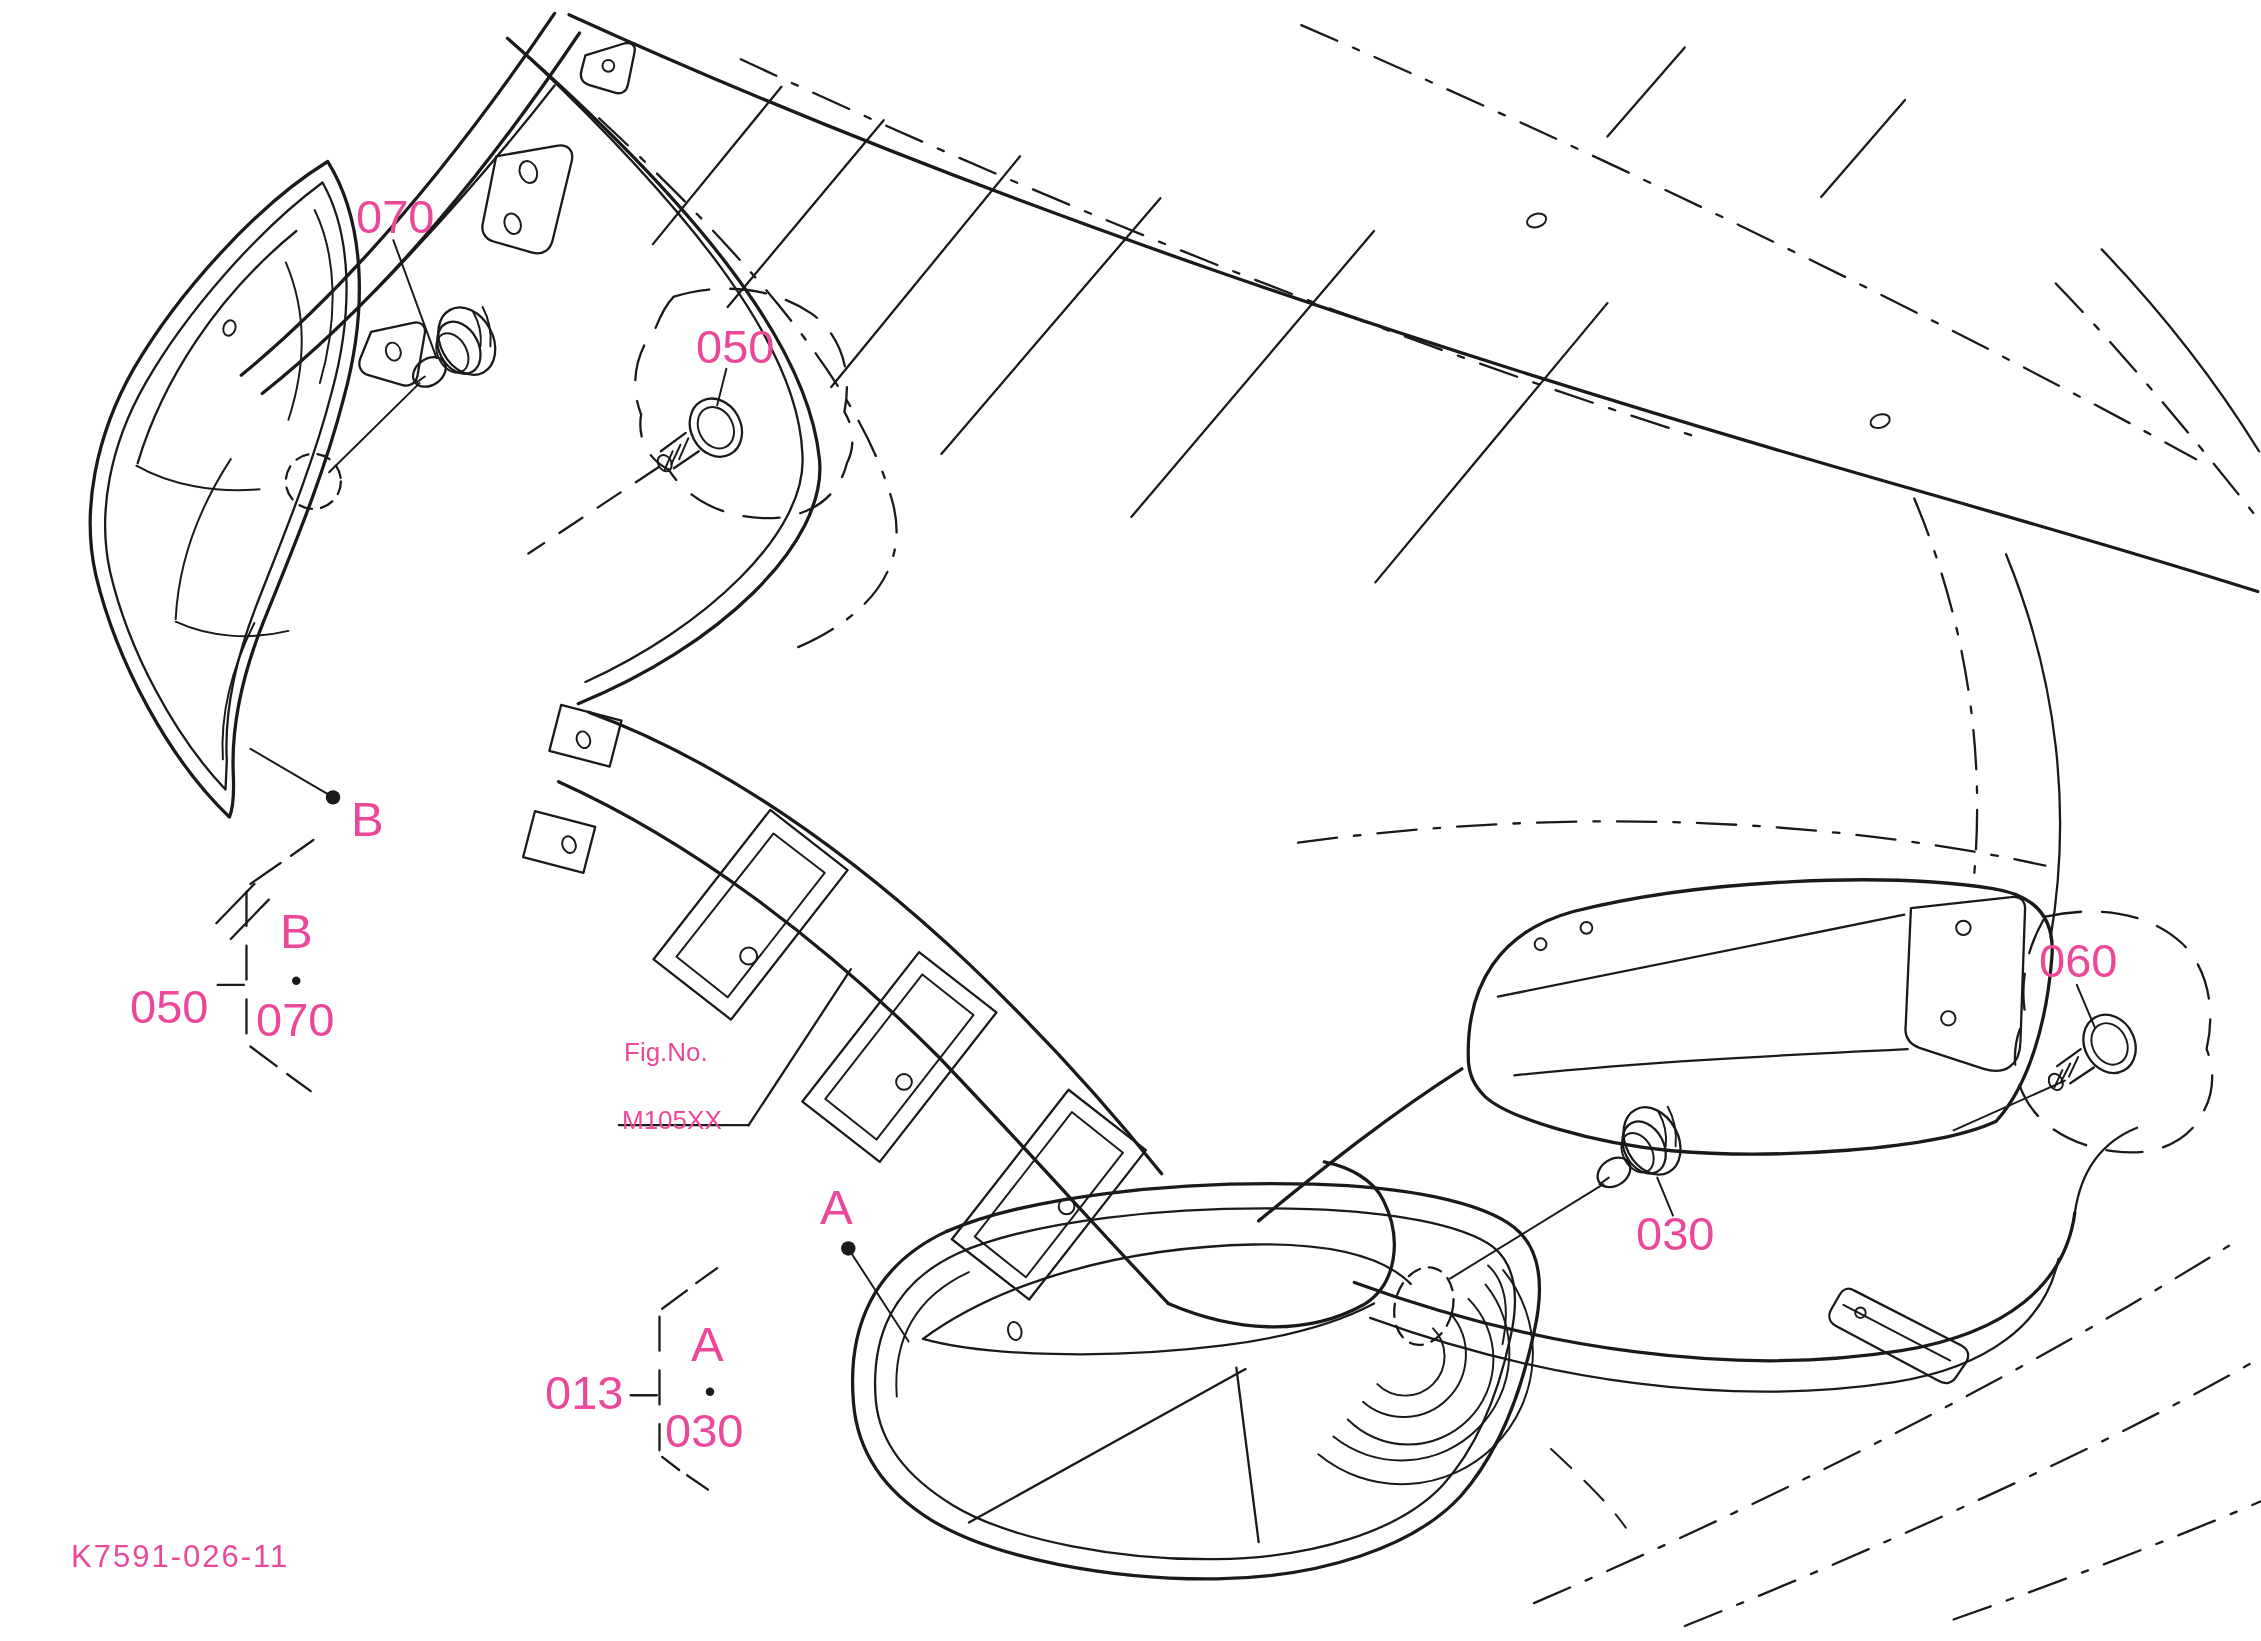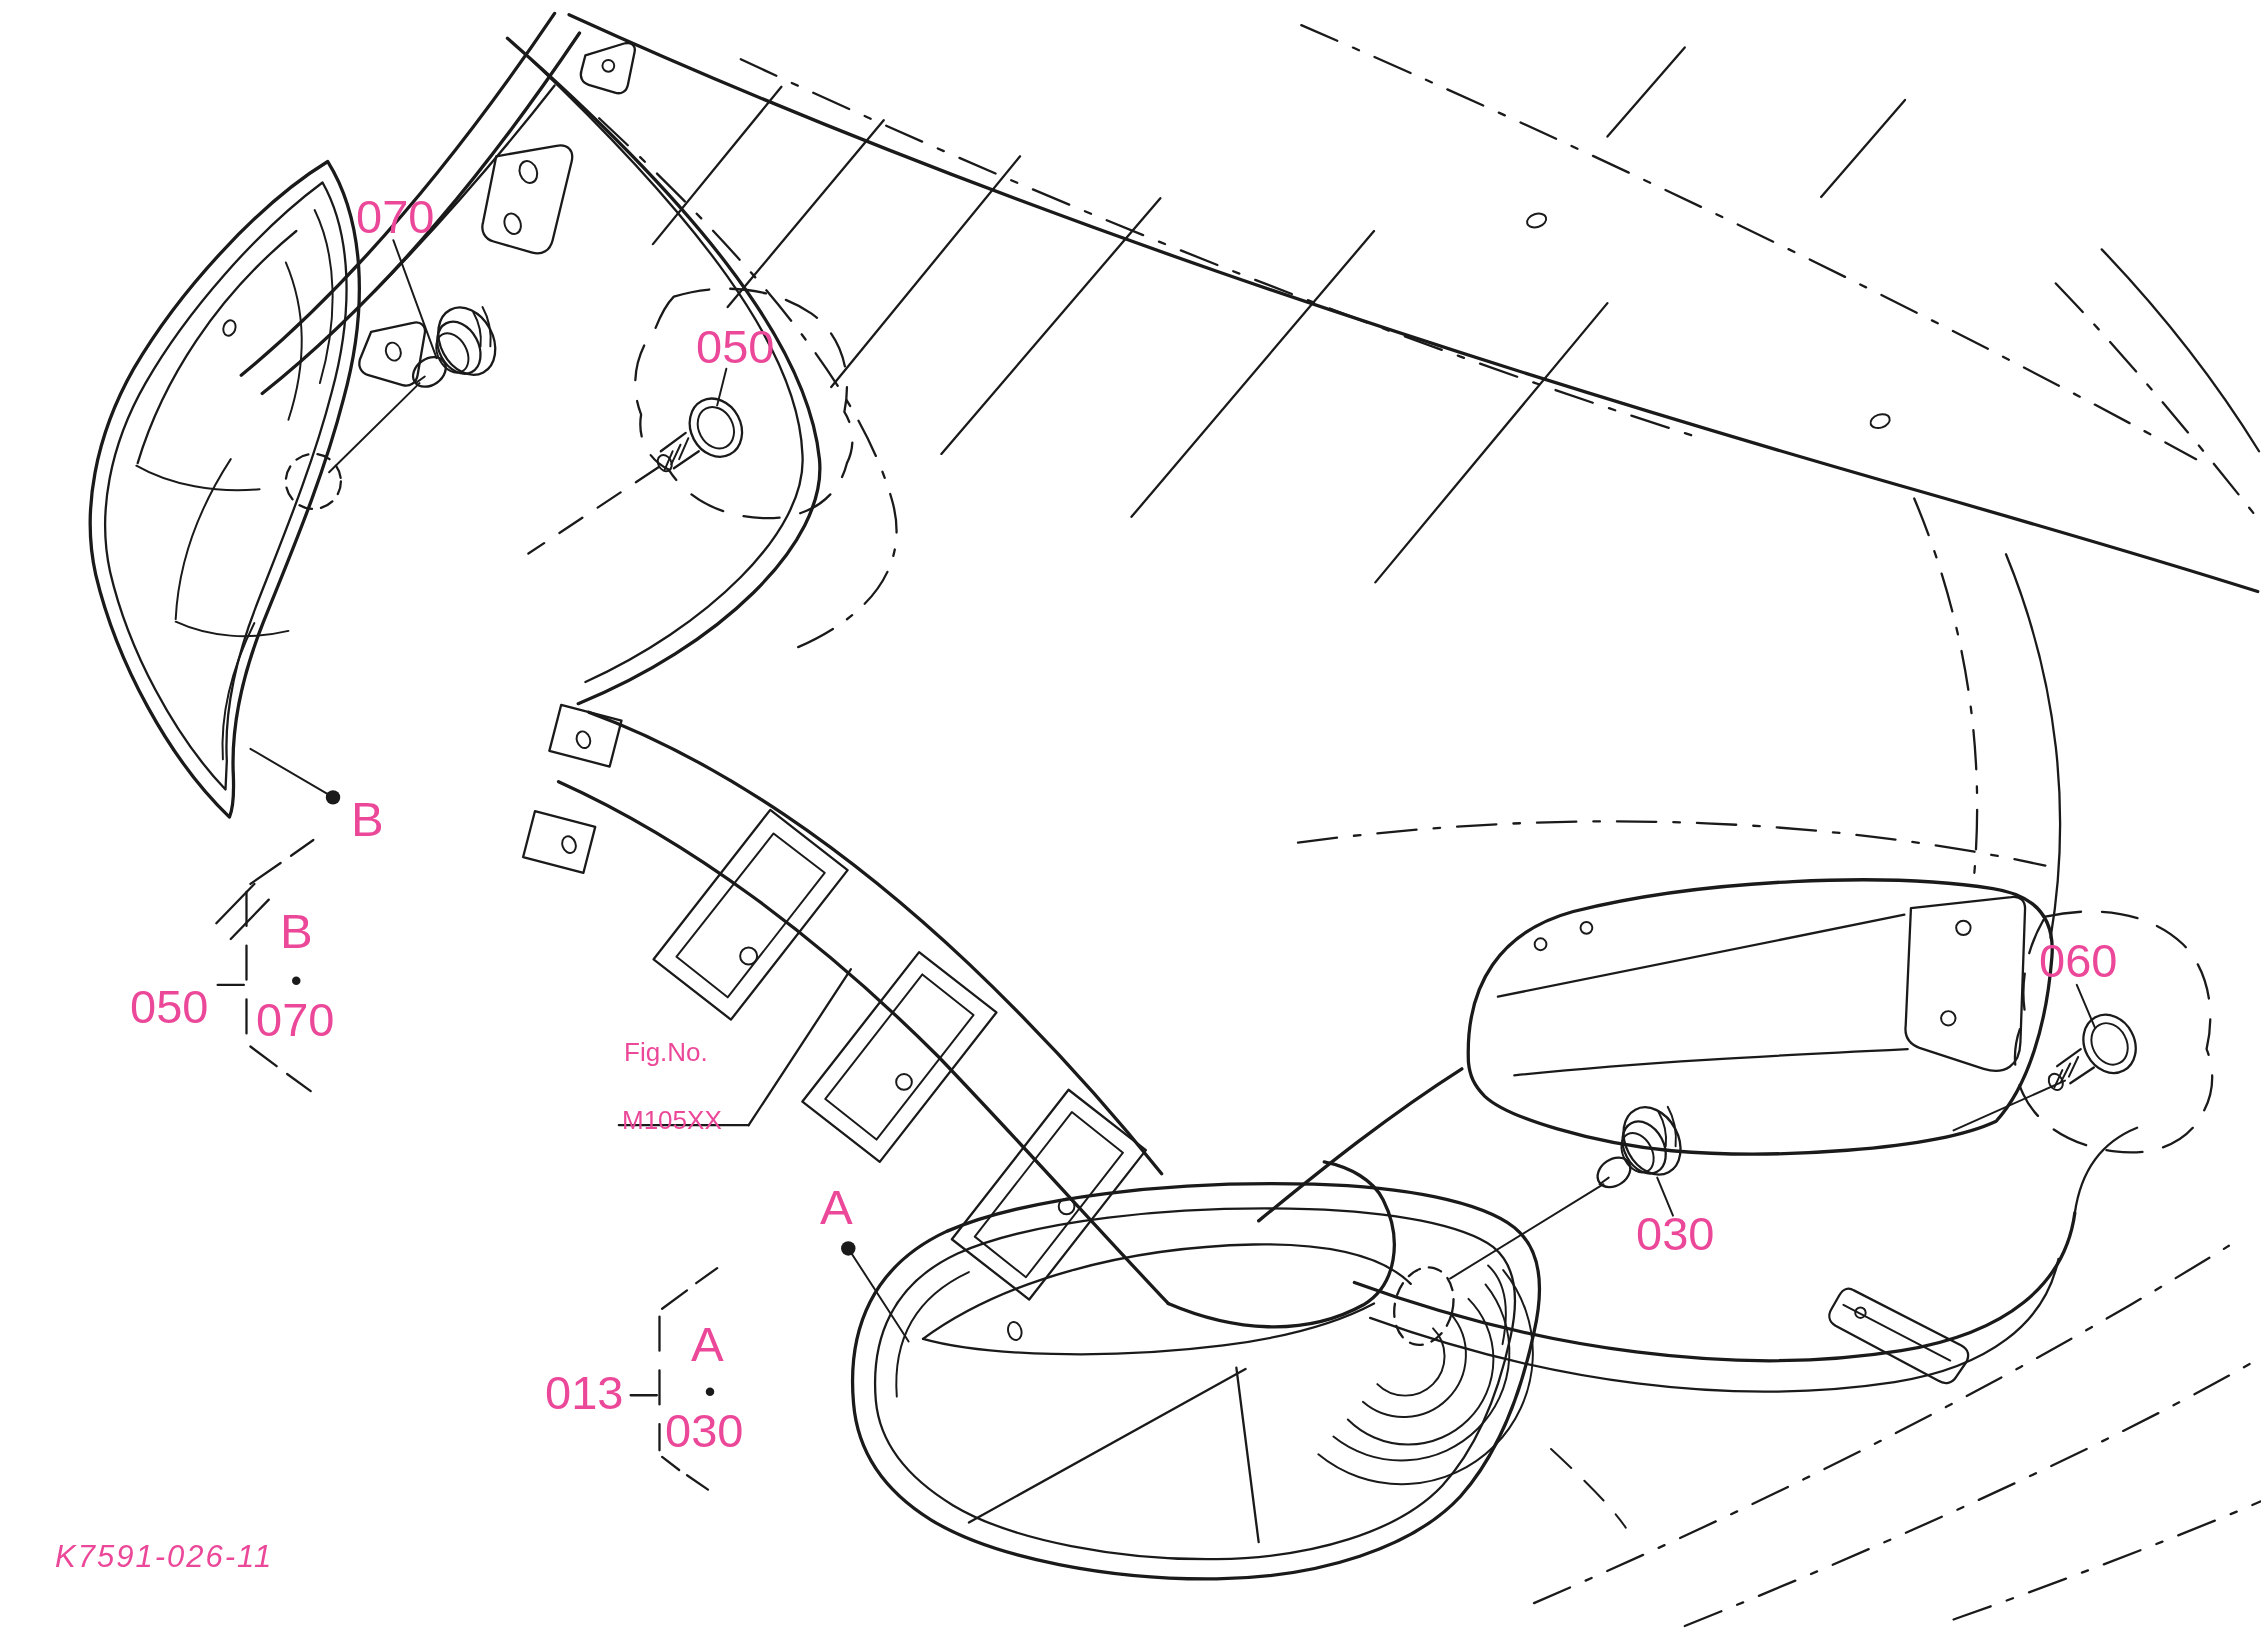--- a/index.html
+++ b/index.html
@@ -257,15 +257,15 @@
 
   <div class="lbl letter" style="left:820px;top:1183px;">A</div>
 
   <div class="lbl num" style="left:545px;top:1369px;">013</div>
   <div class="lbl letter" style="left:691px;top:1320px;">A</div>
   <div class="lbl num" style="left:665px;top:1407px;">030</div>
 
   <div class="lbl num" style="left:1636px;top:1210px;">030</div>
   <div class="lbl num" style="left:2039px;top:937px;">060</div>
 
-  <div class="lbl code" style="left:55px;top:1541px;font-style:italic;">K7591-026-11</div>
+  <div class="lbl code" style="left:71px;top:1541px;">K7591-026-11</div>
 </div>
 
 
 </body></html>

